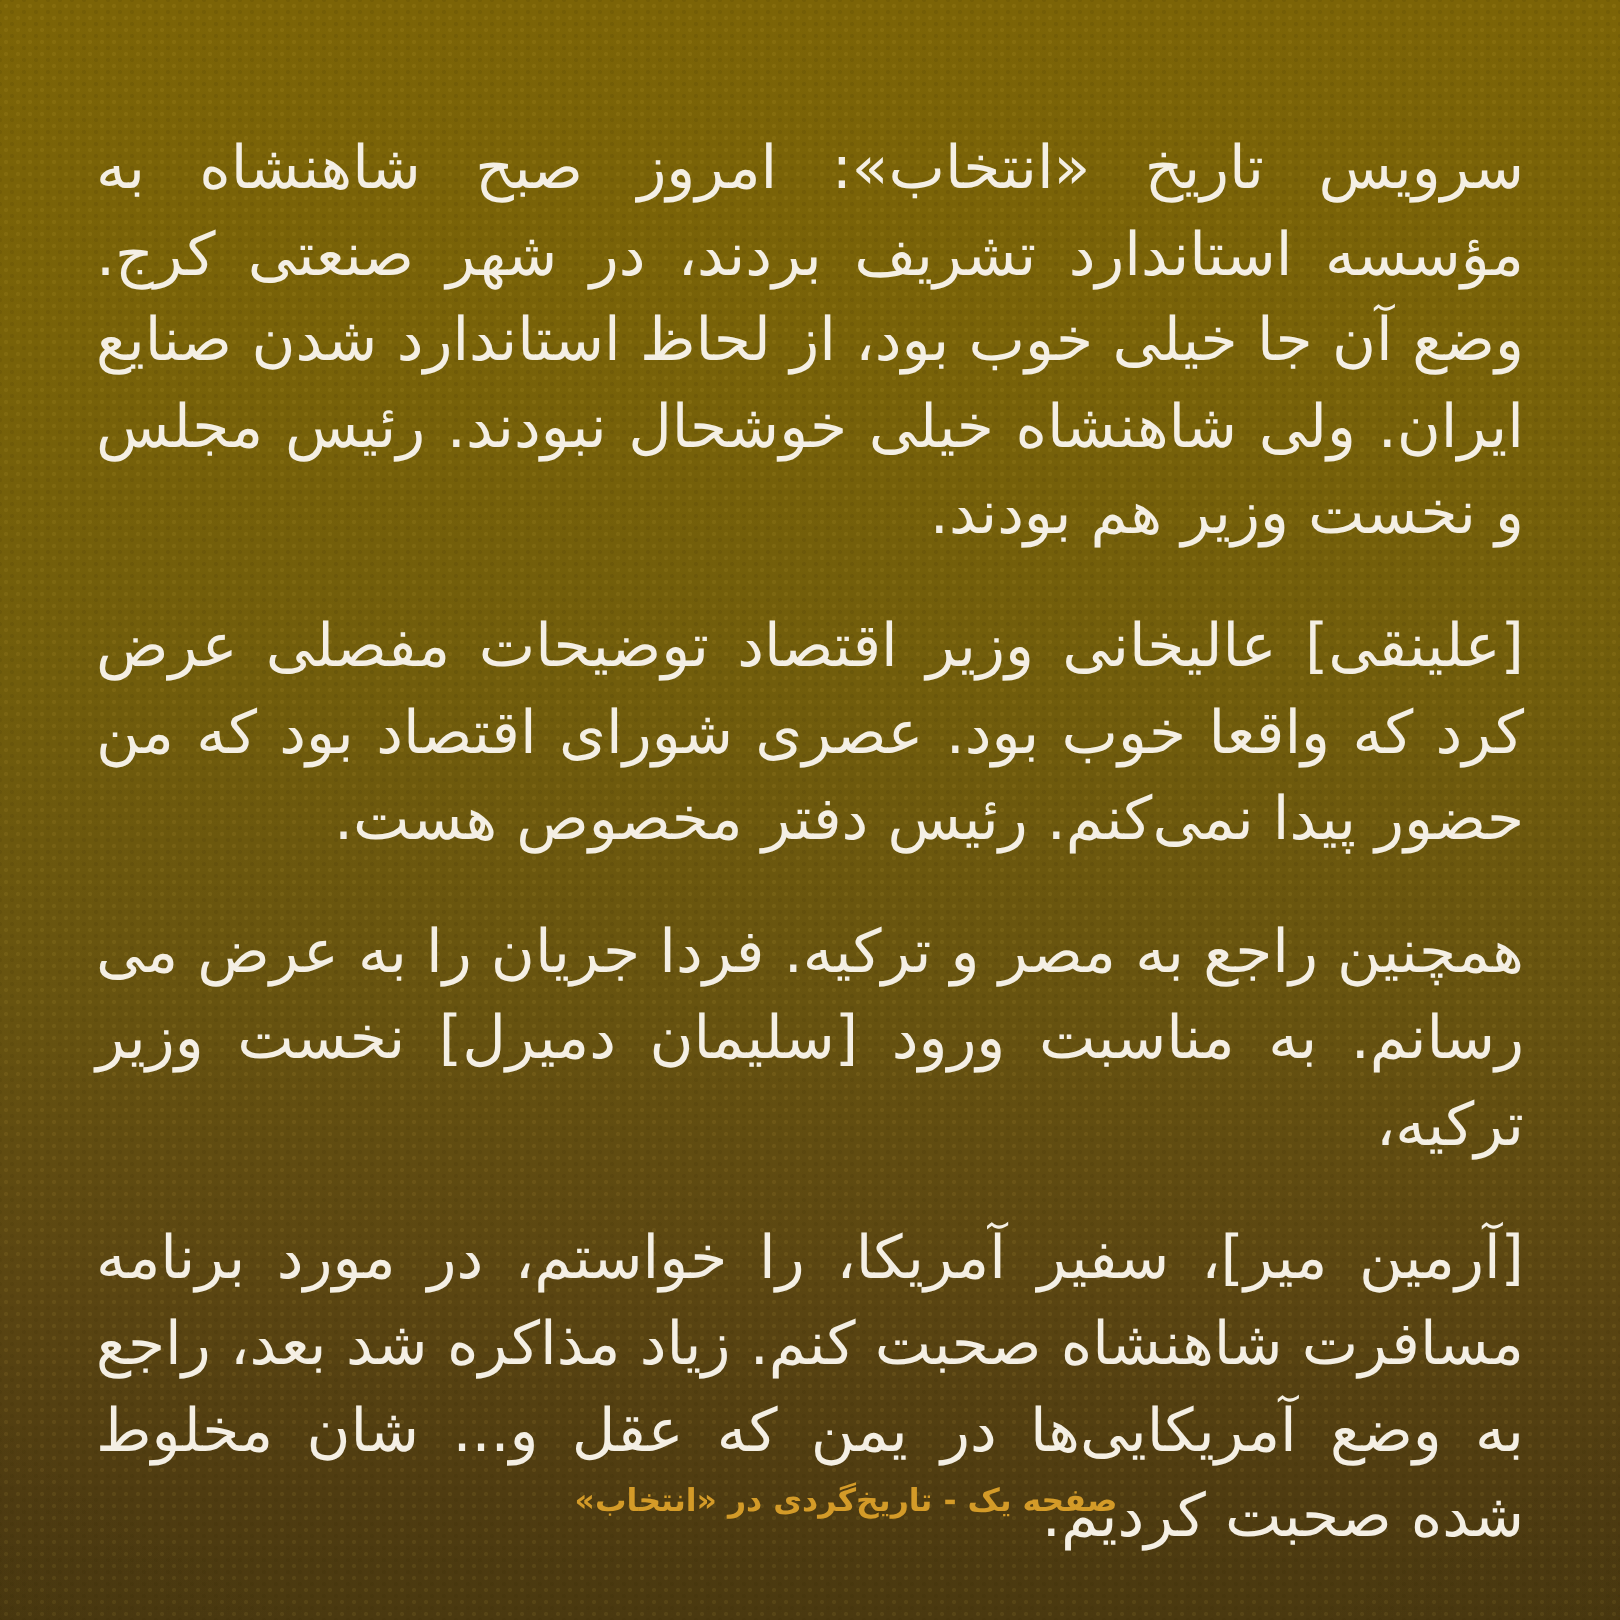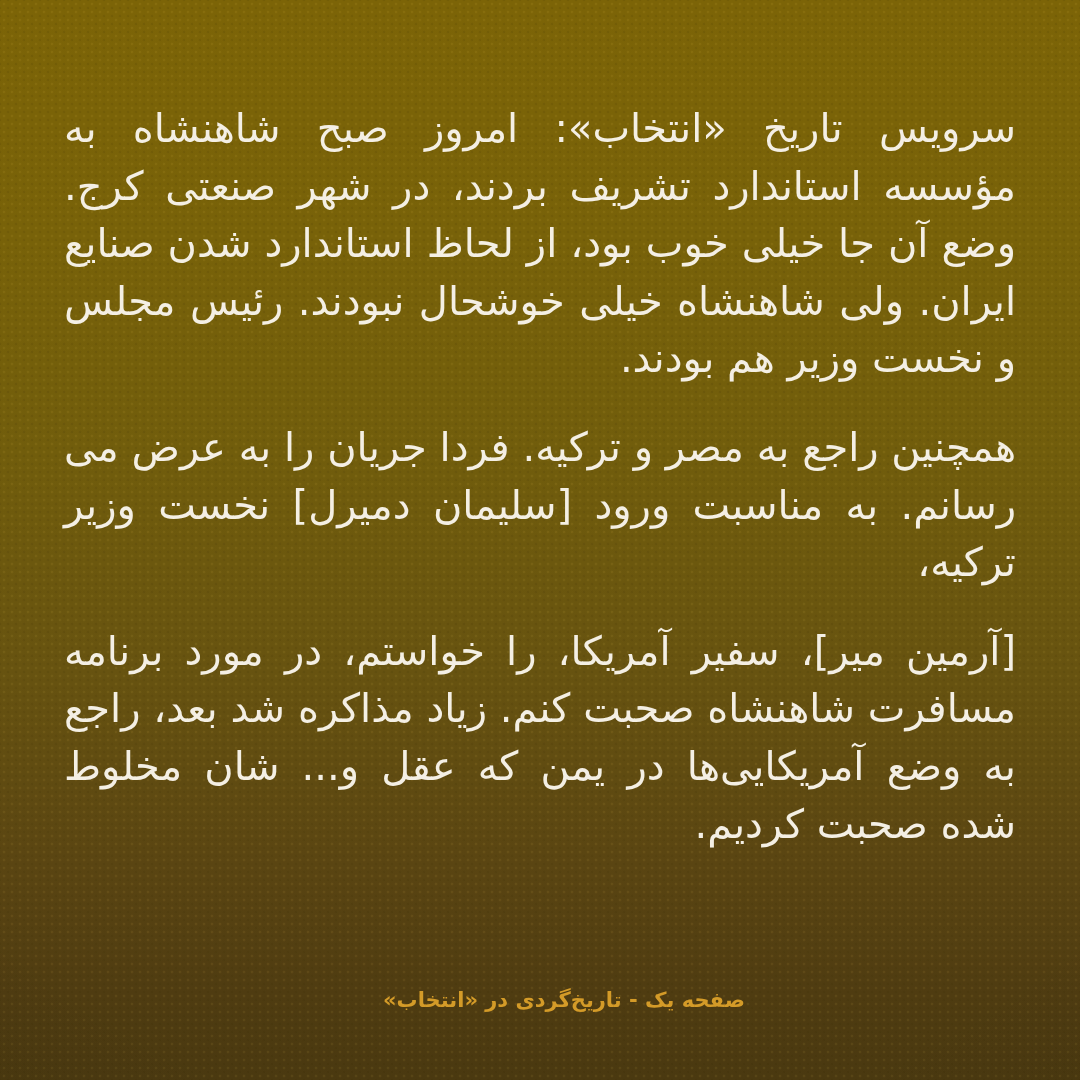--- a/index.html
+++ b/index.html
@@ -52,21 +52,21 @@
     right: 64px;
     left: 64px;
     direction: rtl;
     color: #f4efe4;
     font-size: 40px;
     line-height: 1.44;
     text-align: justify;
     text-justify: inter-word;
   }
   .para {
-    margin: 16px 0 31px 0;
+    margin: 0 0 31px 0;
     text-align: justify;
     text-align-last: right;
   }
   .para.stretch-last {
     text-align-last: justify;
   }
   .footer {
     position: absolute;
     top: 988px;
     left: 0;
@@ -81,18 +81,19 @@
 </style>
 </head>
 <body>
 
 <div class="page">
   <div class="texture"></div>
   <div class="vignette"></div>
 
   <div class="content">
     <p class="para">سرویس تاریخ «انتخاب»: امروز صبح شاهنشاه به مؤسسه استاندارد تشریف بردند، در شهر صنعتی کرج. وضع آن جا خیلی خوب بود، از لحاظ استاندارد شدن صنایع ایران. ولی شاهنشاه خیلی خوشحال نبودند. رئیس مجلس و نخست وزیر هم بودند.</p>
+    <p class="para">[علینقی] عالیخانی وزیر اقتصاد توضیحات مفصلی عرض کرد که واقعا خوب بود. عصری شورای اقتصاد بود که من حضور پیدا نمی‌کنم. رئیس دفتر مخصوص هست.</p>
     <p class="para stretch-last">همچنین راجع به مصر و ترکیه. فردا جریان را به عرض می رسانم. به مناسبت ورود [سلیمان دمیرل] نخست وزیر ترکیه،</p>
     <p class="para">[آرمین میر]، سفیر آمریکا، را خواستم، در مورد برنامه مسافرت شاهنشاه صحبت کنم. زیاد مذاکره شد بعد، راجع به وضع آمریکایی‌ها در یمن که عقل و... شان مخلوط شده صحبت کردیم.</p>
   </div>
 
   <div class="footer">صفحه یک - تاریخ‌گردی در «انتخاب»</div>
 </div>
 
 </body></html>

